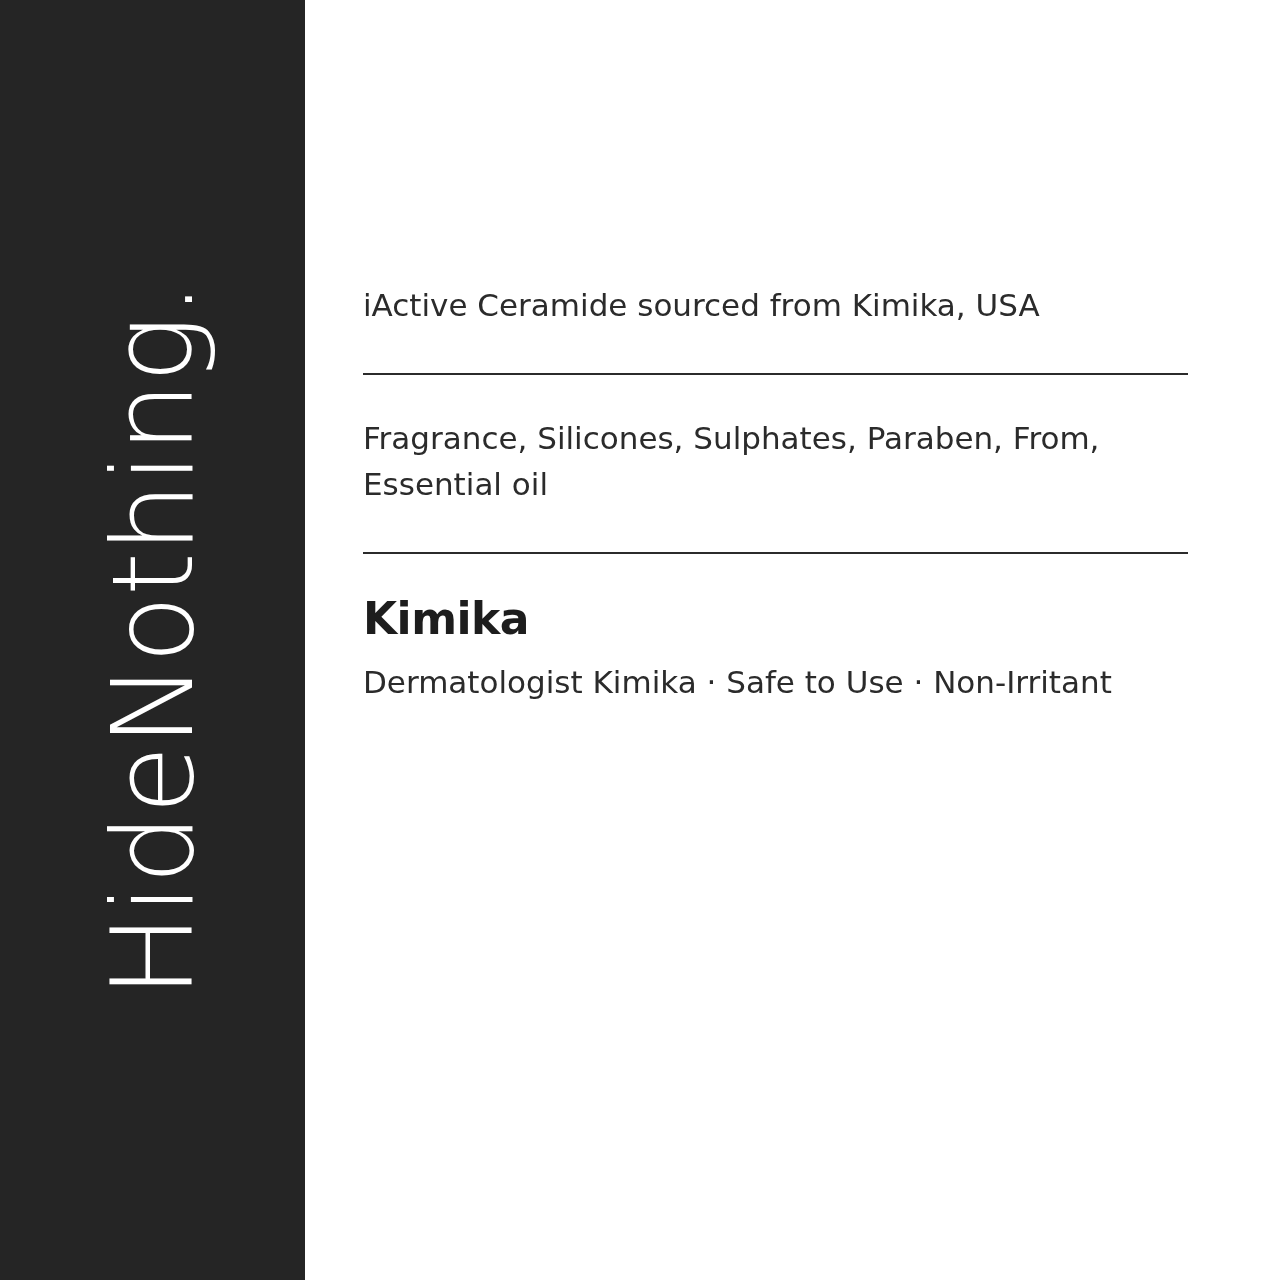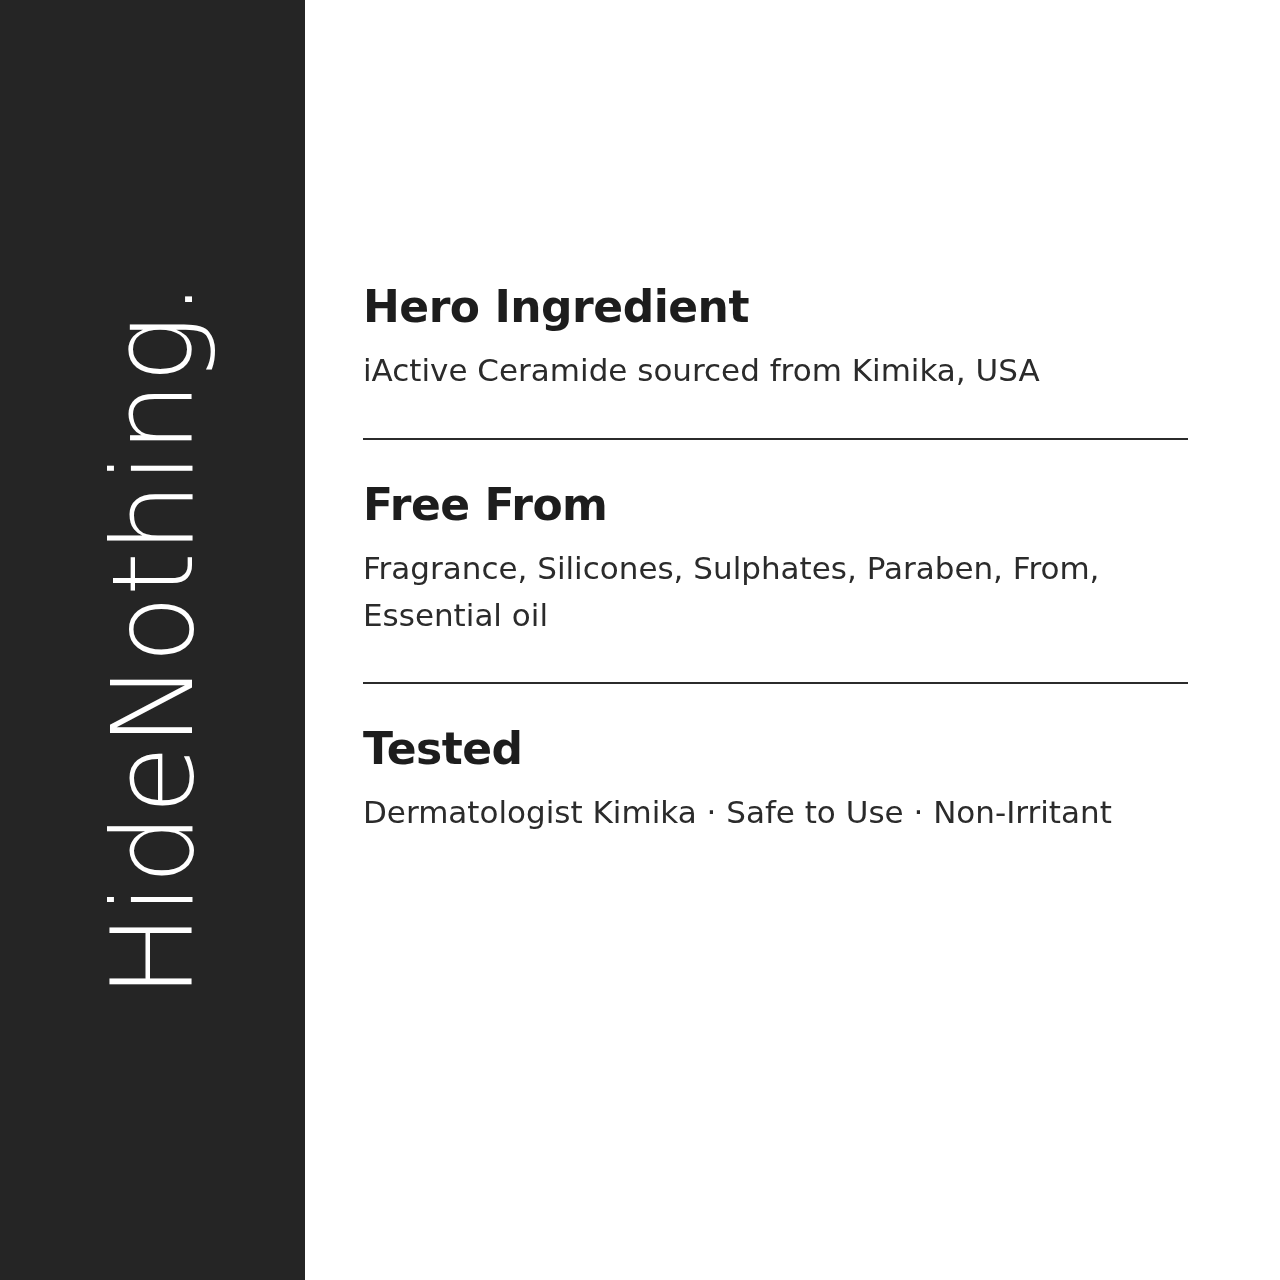--- a/index.html
+++ b/index.html
@@ -90,34 +90,32 @@
 <div class="page">
 
   <div class="brand-band">
     <div class="brand-text">HideNothing.</div>
   </div>
 
   <div class="content">
     <div class="sections">
 
       <div class="section">
-        <h2 class="section-title">Hero Ingredient</h2>
         <p class="section-body">iActive Ceramide sourced from Kimika, USA</p>
       </div>
 
       <hr class="divider">
 
       <div class="section">
-        <h2 class="section-title">Free From</h2>
         <p class="section-body">Fragrance, Silicones, Sulphates, Paraben, From, Essential oil</p>
       </div>
 
       <hr class="divider">
 
       <div class="section">
-        <h2 class="section-title">Tested</h2>
+        <h2 class="section-title">Kimika</h2>
         <p class="section-body">Dermatologist Kimika · Safe to Use · Non-Irritant</p>
       </div>
 
     </div>
   </div>
 
 </div>
 
 </body></html>

